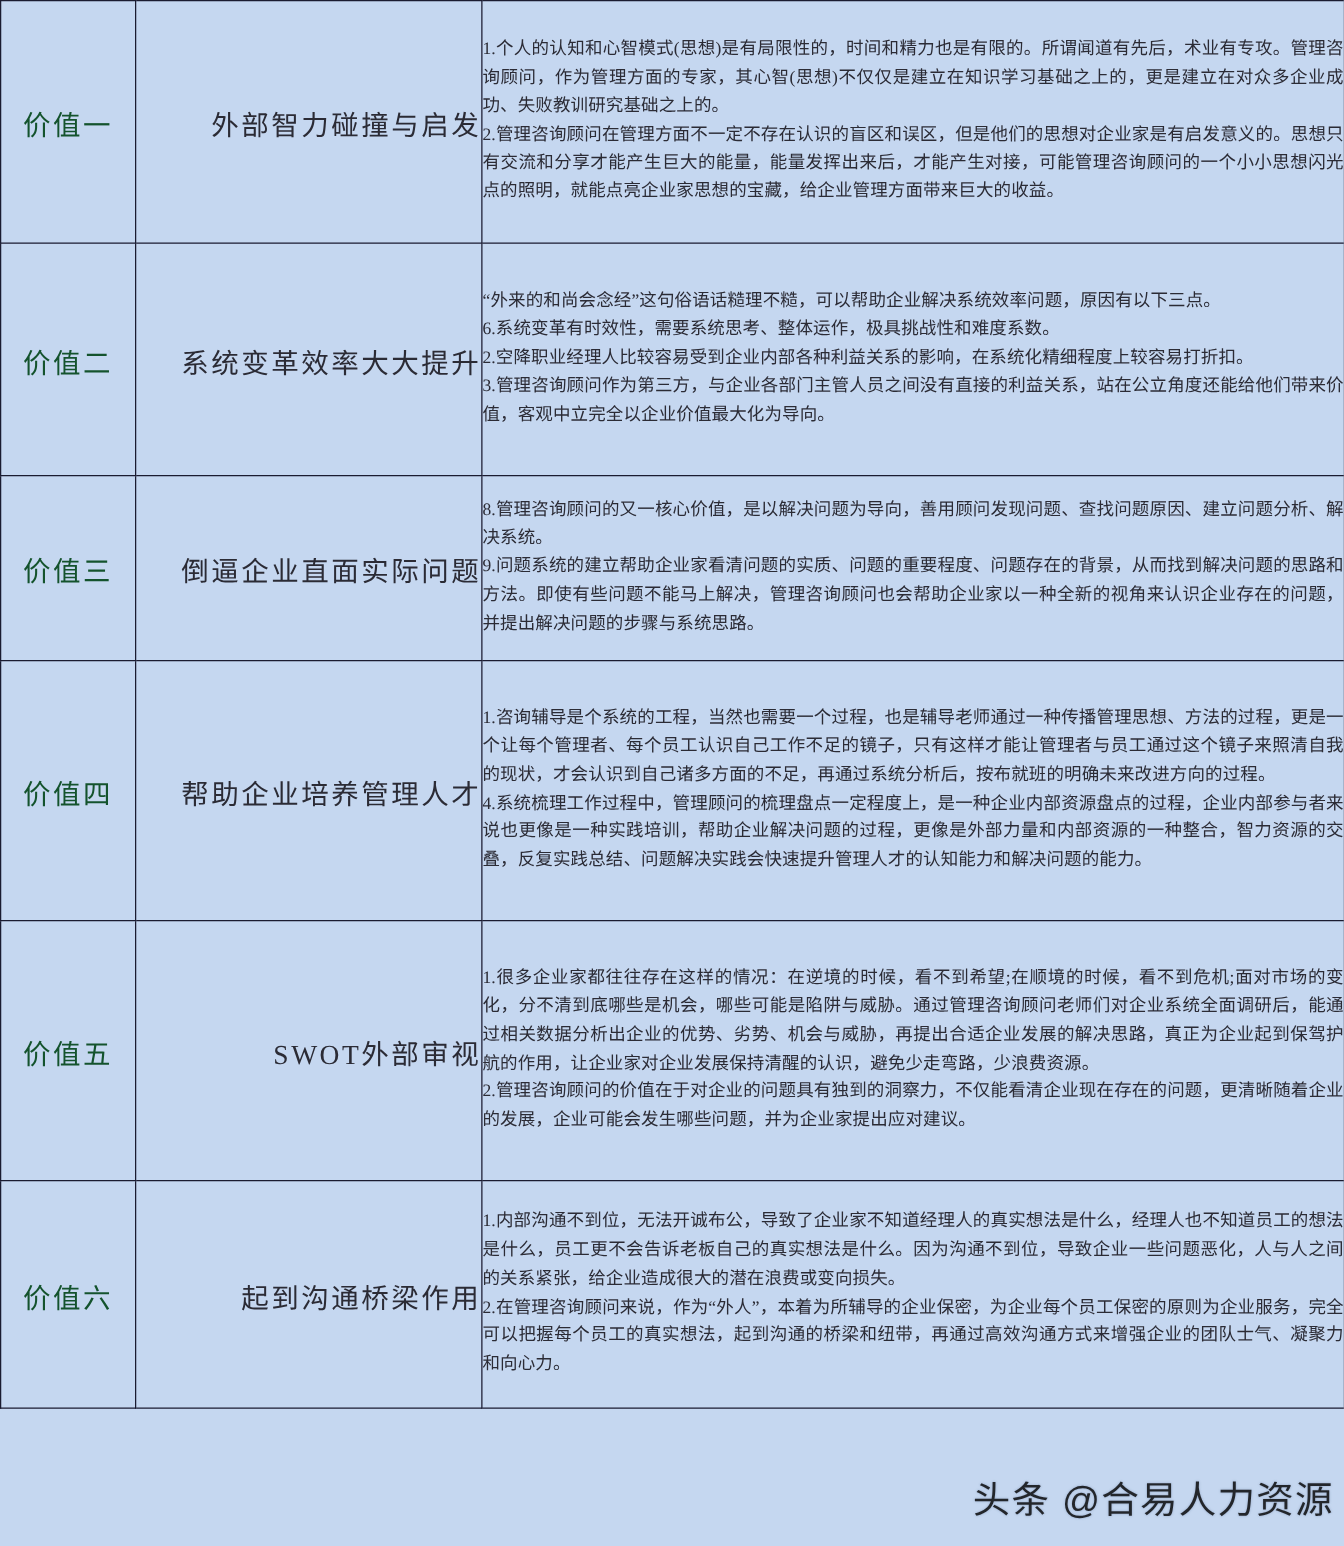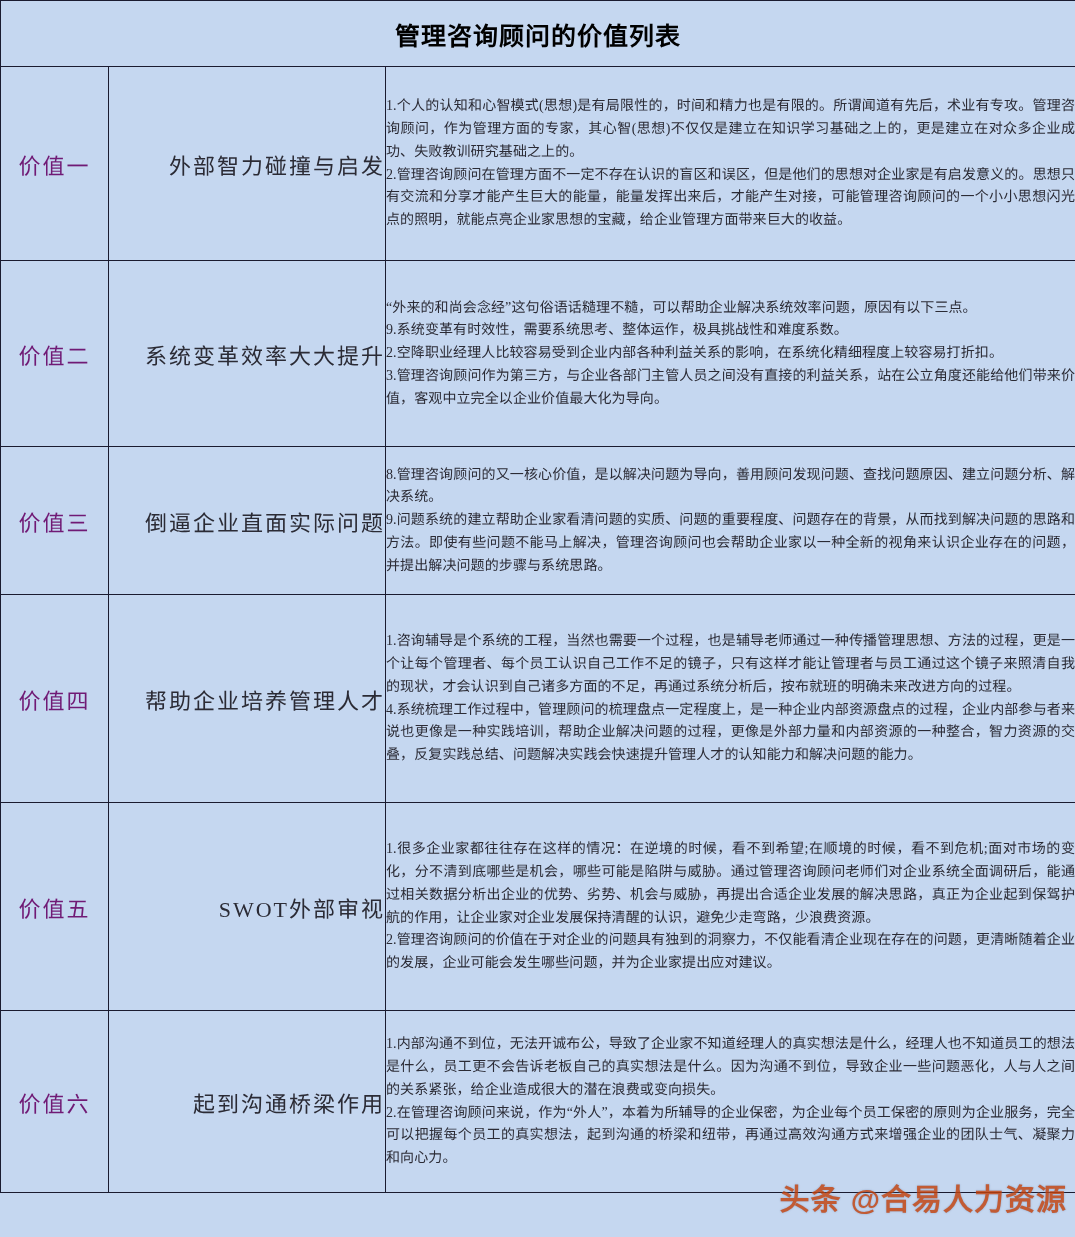--- a/index.html
+++ b/index.html
@@ -66,21 +66,21 @@
 
   
   col.c-no    { width: 108px; }
   col.c-point { width: 277px; }
   col.c-desc  { width: 690px; }
 
   
   td.cell-no {
     text-align: center;
     font-size: 22px;
-    color: #701a75;
+    color: #14532d;
     letter-spacing: 2px;
     margin-left: 44px;
   }
   td.cell-point {
     text-align: right;
     font-size: 22px;
     color: #2b2b35;
     letter-spacing: 2px;
   }
   td.cell-desc {
@@ -106,61 +106,58 @@
   tr.r4 td { height: 208px; }
   tr.r5 td { height: 208px; }
   tr.r6 td { height: 182px; }
 
   
   .watermark {
     position: absolute;
     right: 8px;
     bottom: 18px;
     font-family: "Liberation Sans", "DejaVu Sans", sans-serif;
-    font-weight: bold;
+    font-weight: normal;
     font-size: 30px;
-    color: #c2410c;
+    color: #000000;
     opacity: 0.82;
     letter-spacing: 1px;
     text-shadow: 0 0 2px rgba(120,140,175,0.85);
     pointer-events: none;
     white-space: nowrap;
   }
 </style>
 </head>
 <body>
 
 <div class="sheet">
 
   <table class="value-table">
     <colgroup>
       <col class="c-no">
       <col class="c-point">
       <col class="c-desc">
     </colgroup>
     <tbody>
-      <tr>
-        <td class="title-cell" colspan="3">管理咨询顾问的价值列表</td>
-      </tr>
 
       <tr class="r1">
         <td class="cell-no">价值一</td>
         <td class="cell-point">外部智力碰撞与启发</td>
         <td class="cell-desc">
           <p>1.个人的认知和心智模式(思想)是有局限性的，时间和精力也是有限的。所谓闻道有先后，术业有专攻。管理咨询顾问，作为管理方面的专家，其心智(思想)不仅仅是建立在知识学习基础之上的，更是建立在对众多企业成功、失败教训研究基础之上的。</p>
           <p>2.管理咨询顾问在管理方面不一定不存在认识的盲区和误区，但是他们的思想对企业家是有启发意义的。思想只有交流和分享才能产生巨大的能量，能量发挥出来后，才能产生对接，可能管理咨询顾问的一个小小思想闪光点的照明，就能点亮企业家思想的宝藏，给企业管理方面带来巨大的收益。</p>
         </td>
       </tr>
 
       <tr class="r2">
         <td class="cell-no">价值二</td>
         <td class="cell-point">系统变革效率大大提升</td>
         <td class="cell-desc">
           <p>“外来的和尚会念经”这句俗语话糙理不糙，可以帮助企业解决系统效率问题，原因有以下三点。</p>
-          <p>9.系统变革有时效性，需要系统思考、整体运作，极具挑战性和难度系数。</p>
+          <p>6.系统变革有时效性，需要系统思考、整体运作，极具挑战性和难度系数。</p>
           <p>2.空降职业经理人比较容易受到企业内部各种利益关系的影响，在系统化精细程度上较容易打折扣。</p>
           <p>3.管理咨询顾问作为第三方，与企业各部门主管人员之间没有直接的利益关系，站在公立角度还能给他们带来价值，客观中立完全以企业价值最大化为导向。</p>
         </td>
       </tr>
 
       <tr class="r3">
         <td class="cell-no">价值三</td>
         <td class="cell-point">倒逼企业直面实际问题</td>
         <td class="cell-desc">
           <p>8.管理咨询顾问的又一核心价值，是以解决问题为导向，善用顾问发现问题、查找问题原因、建立问题分析、解决系统。</p>

